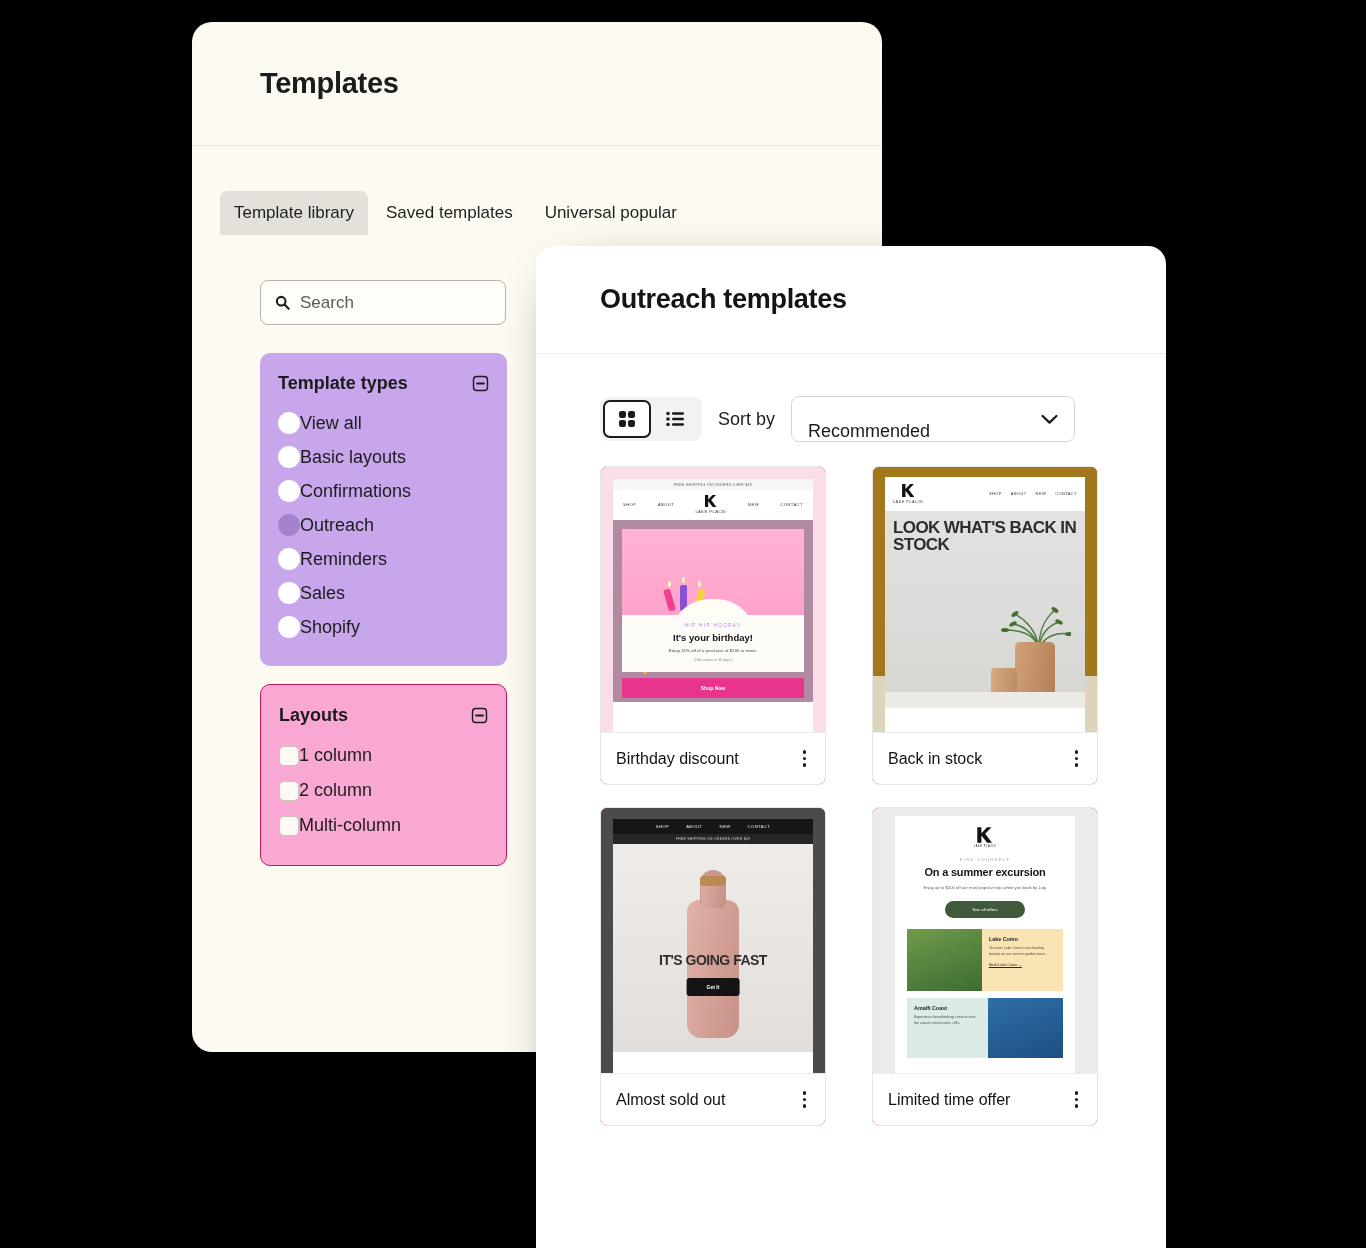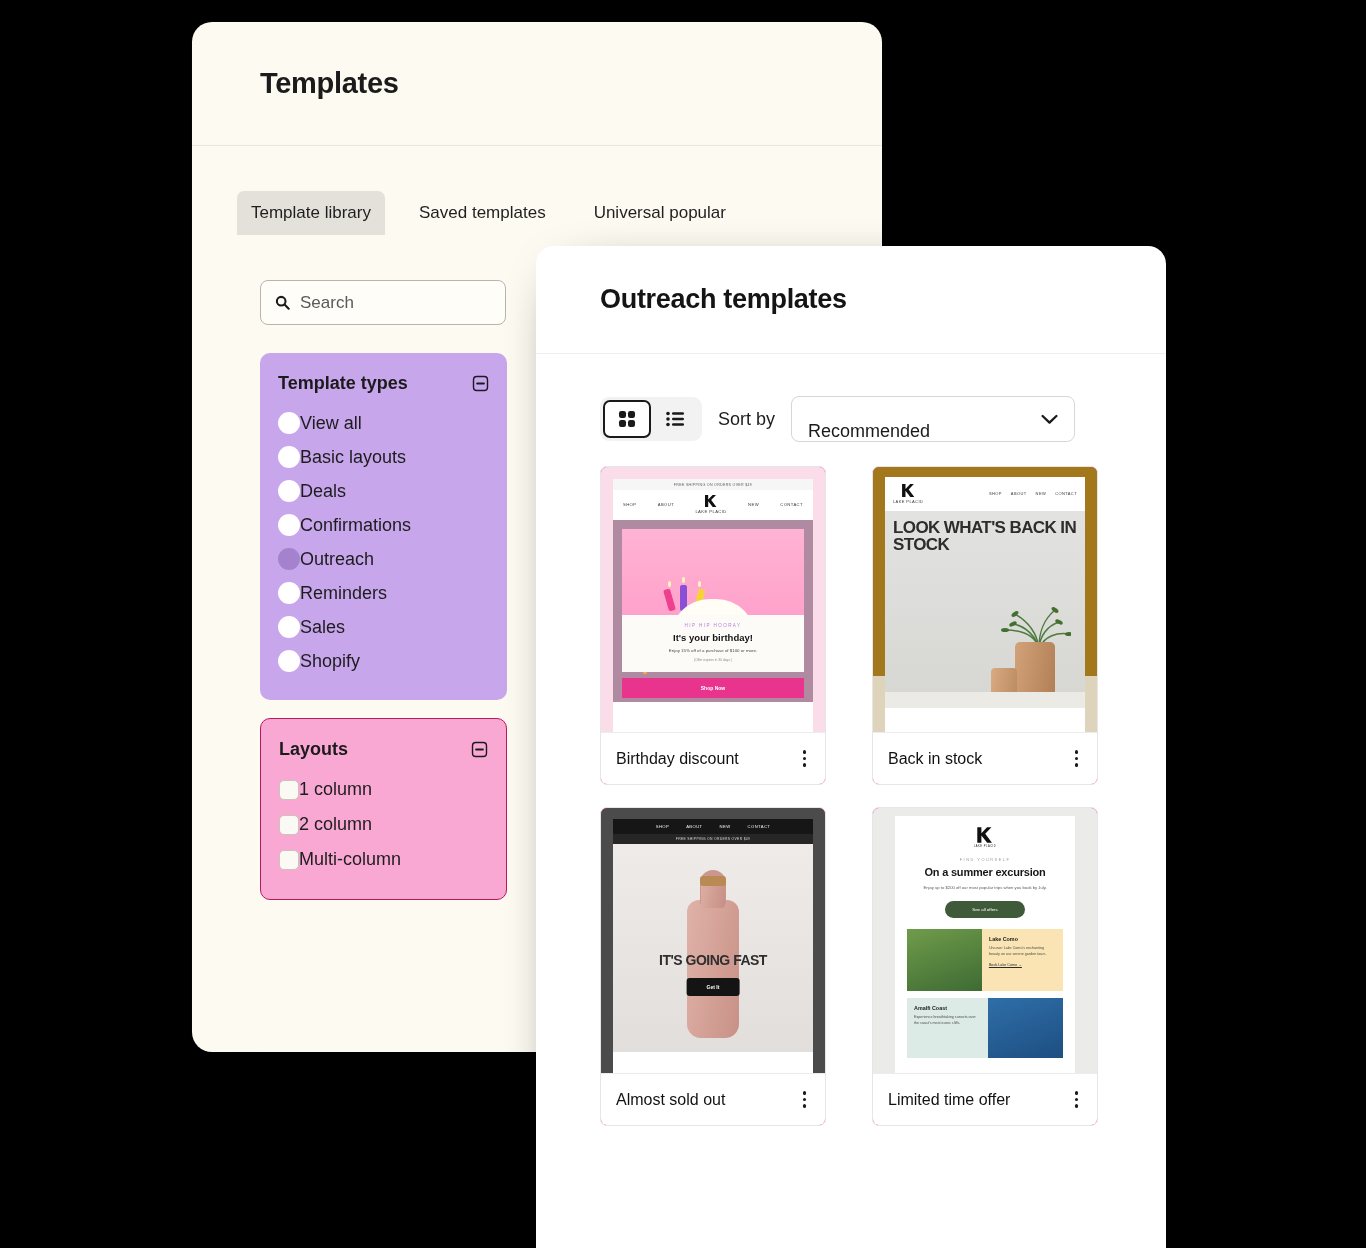--- a/index.html
+++ b/index.html
@@ -21,21 +21,21 @@
     overflow: hidden;
   }
   .bw-header {
     height: 124px;
     border-bottom: 1px solid #ece7dc;
     display: flex; align-items: center;
     padding: 0 0 0 68px;
   }
   .bw-title { font-size: 29px; font-weight: bold; color: #1b1b1b; letter-spacing: -0.3px; }
 
-  .tabs { display: flex; padding: 45px 0 0 45px; gap: 20px; }
+  .tabs { display: flex; padding: 45px 0 0 28px; gap: 4px; }
   .tab {
     font-size: 17px; color: #1f1f1f;
     padding: 12px 14px; border-radius: 7px 7px 0 0;
     cursor: pointer; white-space: nowrap;
   }
   .tab.active { background: #e4e1db; }
 
   .search-box {
     margin: 45px 0 0 68px; width: 246px; height: 45px;
     border: 1px solid #b9b5ad; border-radius: 8px;
@@ -246,24 +246,20 @@
       <div class="opt">
         <span class="radio"></span>
         <span class="opt-label">View all</span>
       </div>
       <div class="opt">
         <span class="radio"></span>
         <span class="opt-label">Basic layouts</span>
       </div>
       <div class="opt">
         <span class="radio"></span>
-        <span class="opt-label">Deals</span>
-      </div>
-      <div class="opt">
-        <span class="radio"></span>
         <span class="opt-label">Confirmations</span>
       </div>
       <div class="opt">
         <span class="radio sel"></span>
         <span class="opt-label">Outreach</span>
       </div>
       <div class="opt">
         <span class="radio"></span>
         <span class="opt-label">Reminders</span>
       </div>

